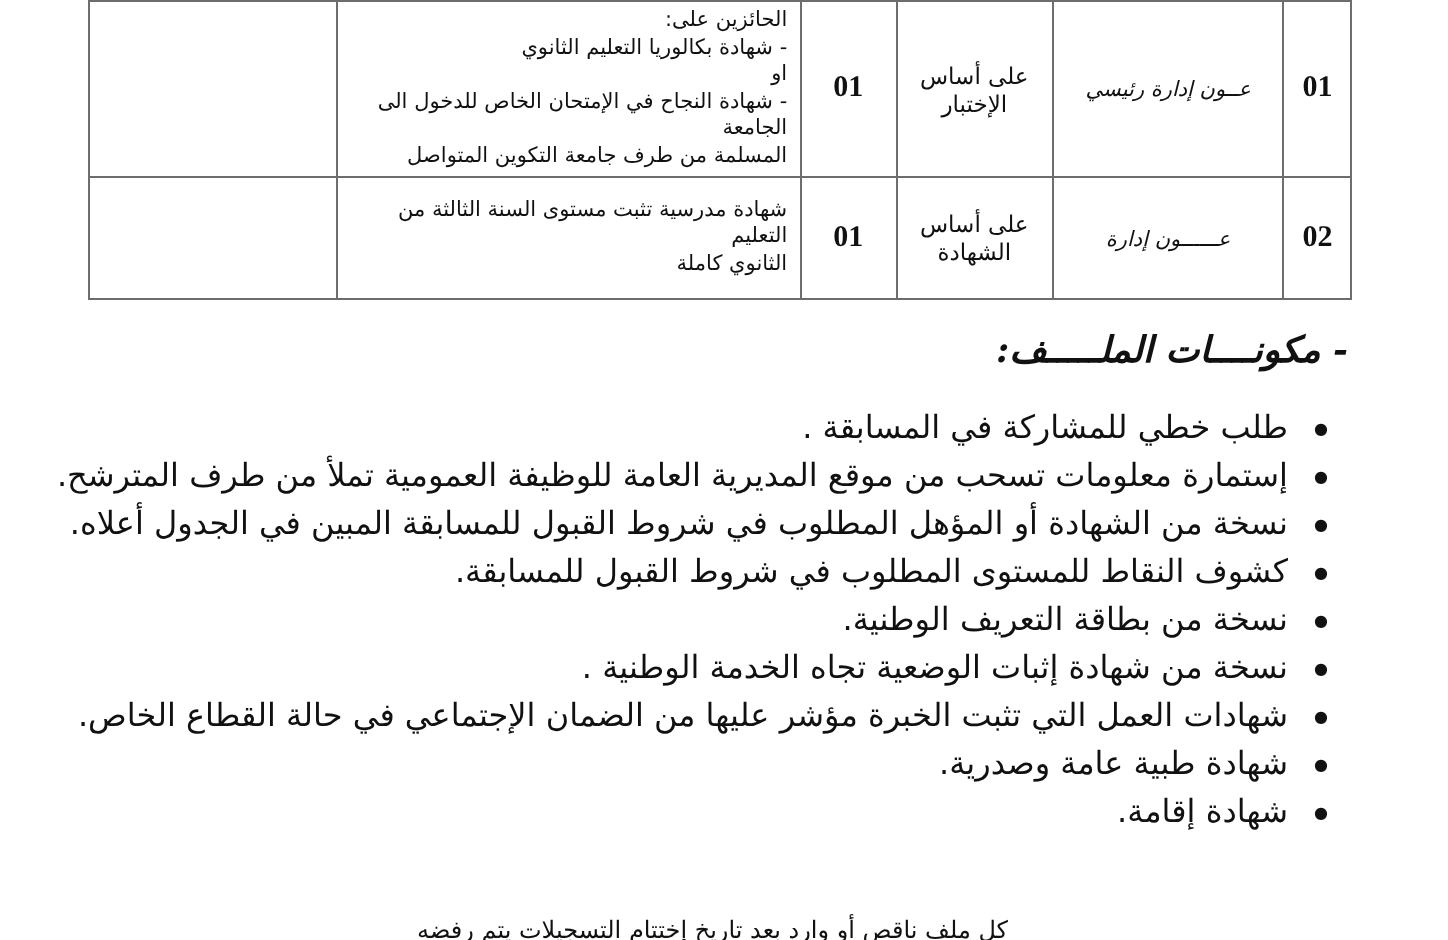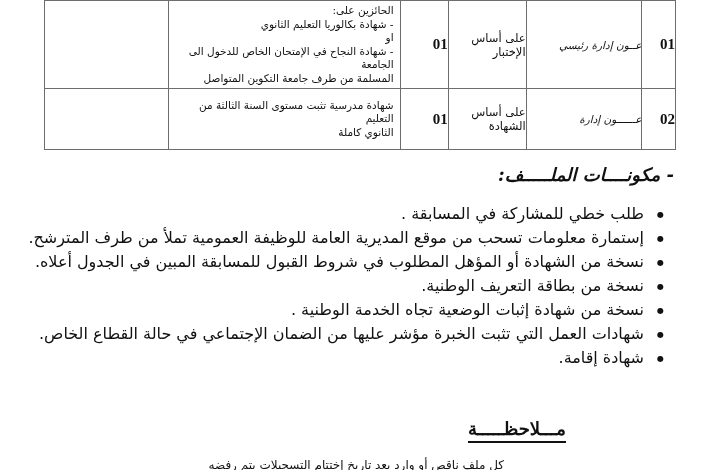--- a/index.html
+++ b/index.html
@@ -9,21 +9,21 @@
     font-family: "DejaVu Sans", "Liberation Sans", sans-serif;
     color: #111;
     position: relative;
   }
   .page { position: absolute; left: 0; top: 0; width: 724px; height: 470px; }
   table.jobs {
     position: absolute; left: 44px; top: 0; width: 632px;
     border-collapse: collapse; direction: rtl;
   }
   table.jobs td {
-    border: 1px solid #6d6d6d; vertical-align: middle;
+    border: 1px solid #6d6d6d; text-align: center; vertical-align: middle;
     padding: 0;
   }
   table.jobs tr.r1 td { height: 87px; }
   table.jobs tr.r2 td { height: 60px; }
   td.c-num { width: 33px; font-family: "Liberation Serif", serif; font-weight: bold; font-size: 15px; }
   td.c-name { width: 117px; font-family: "DejaVu Serif", serif; font-style: italic; font-size: 10.5px; }
   td.c-mode { width: 78px; font-size: 11.5px; line-height: 14px; }
   td.c-count { width: 48px; font-family: "Liberation Serif", serif; font-weight: bold; font-size: 15px; }
   td.c-qual { width: 230px; text-align: right !important; font-size: 10.5px; line-height: 13.5px; padding-right: 6px !important; margin-top: 20px; }
   td.c-qual .or { }
@@ -99,22 +99,23 @@
 
   <div class="section-title">
     <span>-</span>
     <span class="u">مكونــــات الملـــــف:</span>
   </div>
 
   <ul class="items">
     <li>طلب خطي للمشاركة في المسابقة .</li>
     <li>إستمارة معلومات تسحب من موقع المديرية العامة للوظيفة العمومية تملأ من طرف المترشح.</li>
     <li>نسخة من الشهادة أو المؤهل المطلوب في شروط القبول للمسابقة المبين في الجدول أعلاه.</li>
+    <li>كشوف النقاط للمستوى المطلوب في شروط القبول للمسابقة.</li>
     <li>نسخة من بطاقة التعريف الوطنية.</li>
     <li>نسخة من شهادة إثبات الوضعية تجاه الخدمة الوطنية .</li>
     <li>شهادات العمل التي تثبت الخبرة مؤشر عليها من الضمان الإجتماعي في حالة القطاع الخاص.</li>
+    <li>شهادة طبية عامة وصدرية.</li>
     <li>شهادة إقامة.</li>
   </ul>
 
-  <div class="note-title">مـــلاحظـــــة</div>
   <div class="note-text">كل ملف ناقص أو وارد بعد تاريخ إختتام التسجيلات يتم رفضه</div>
 
 </div>
 
 </body></html>

